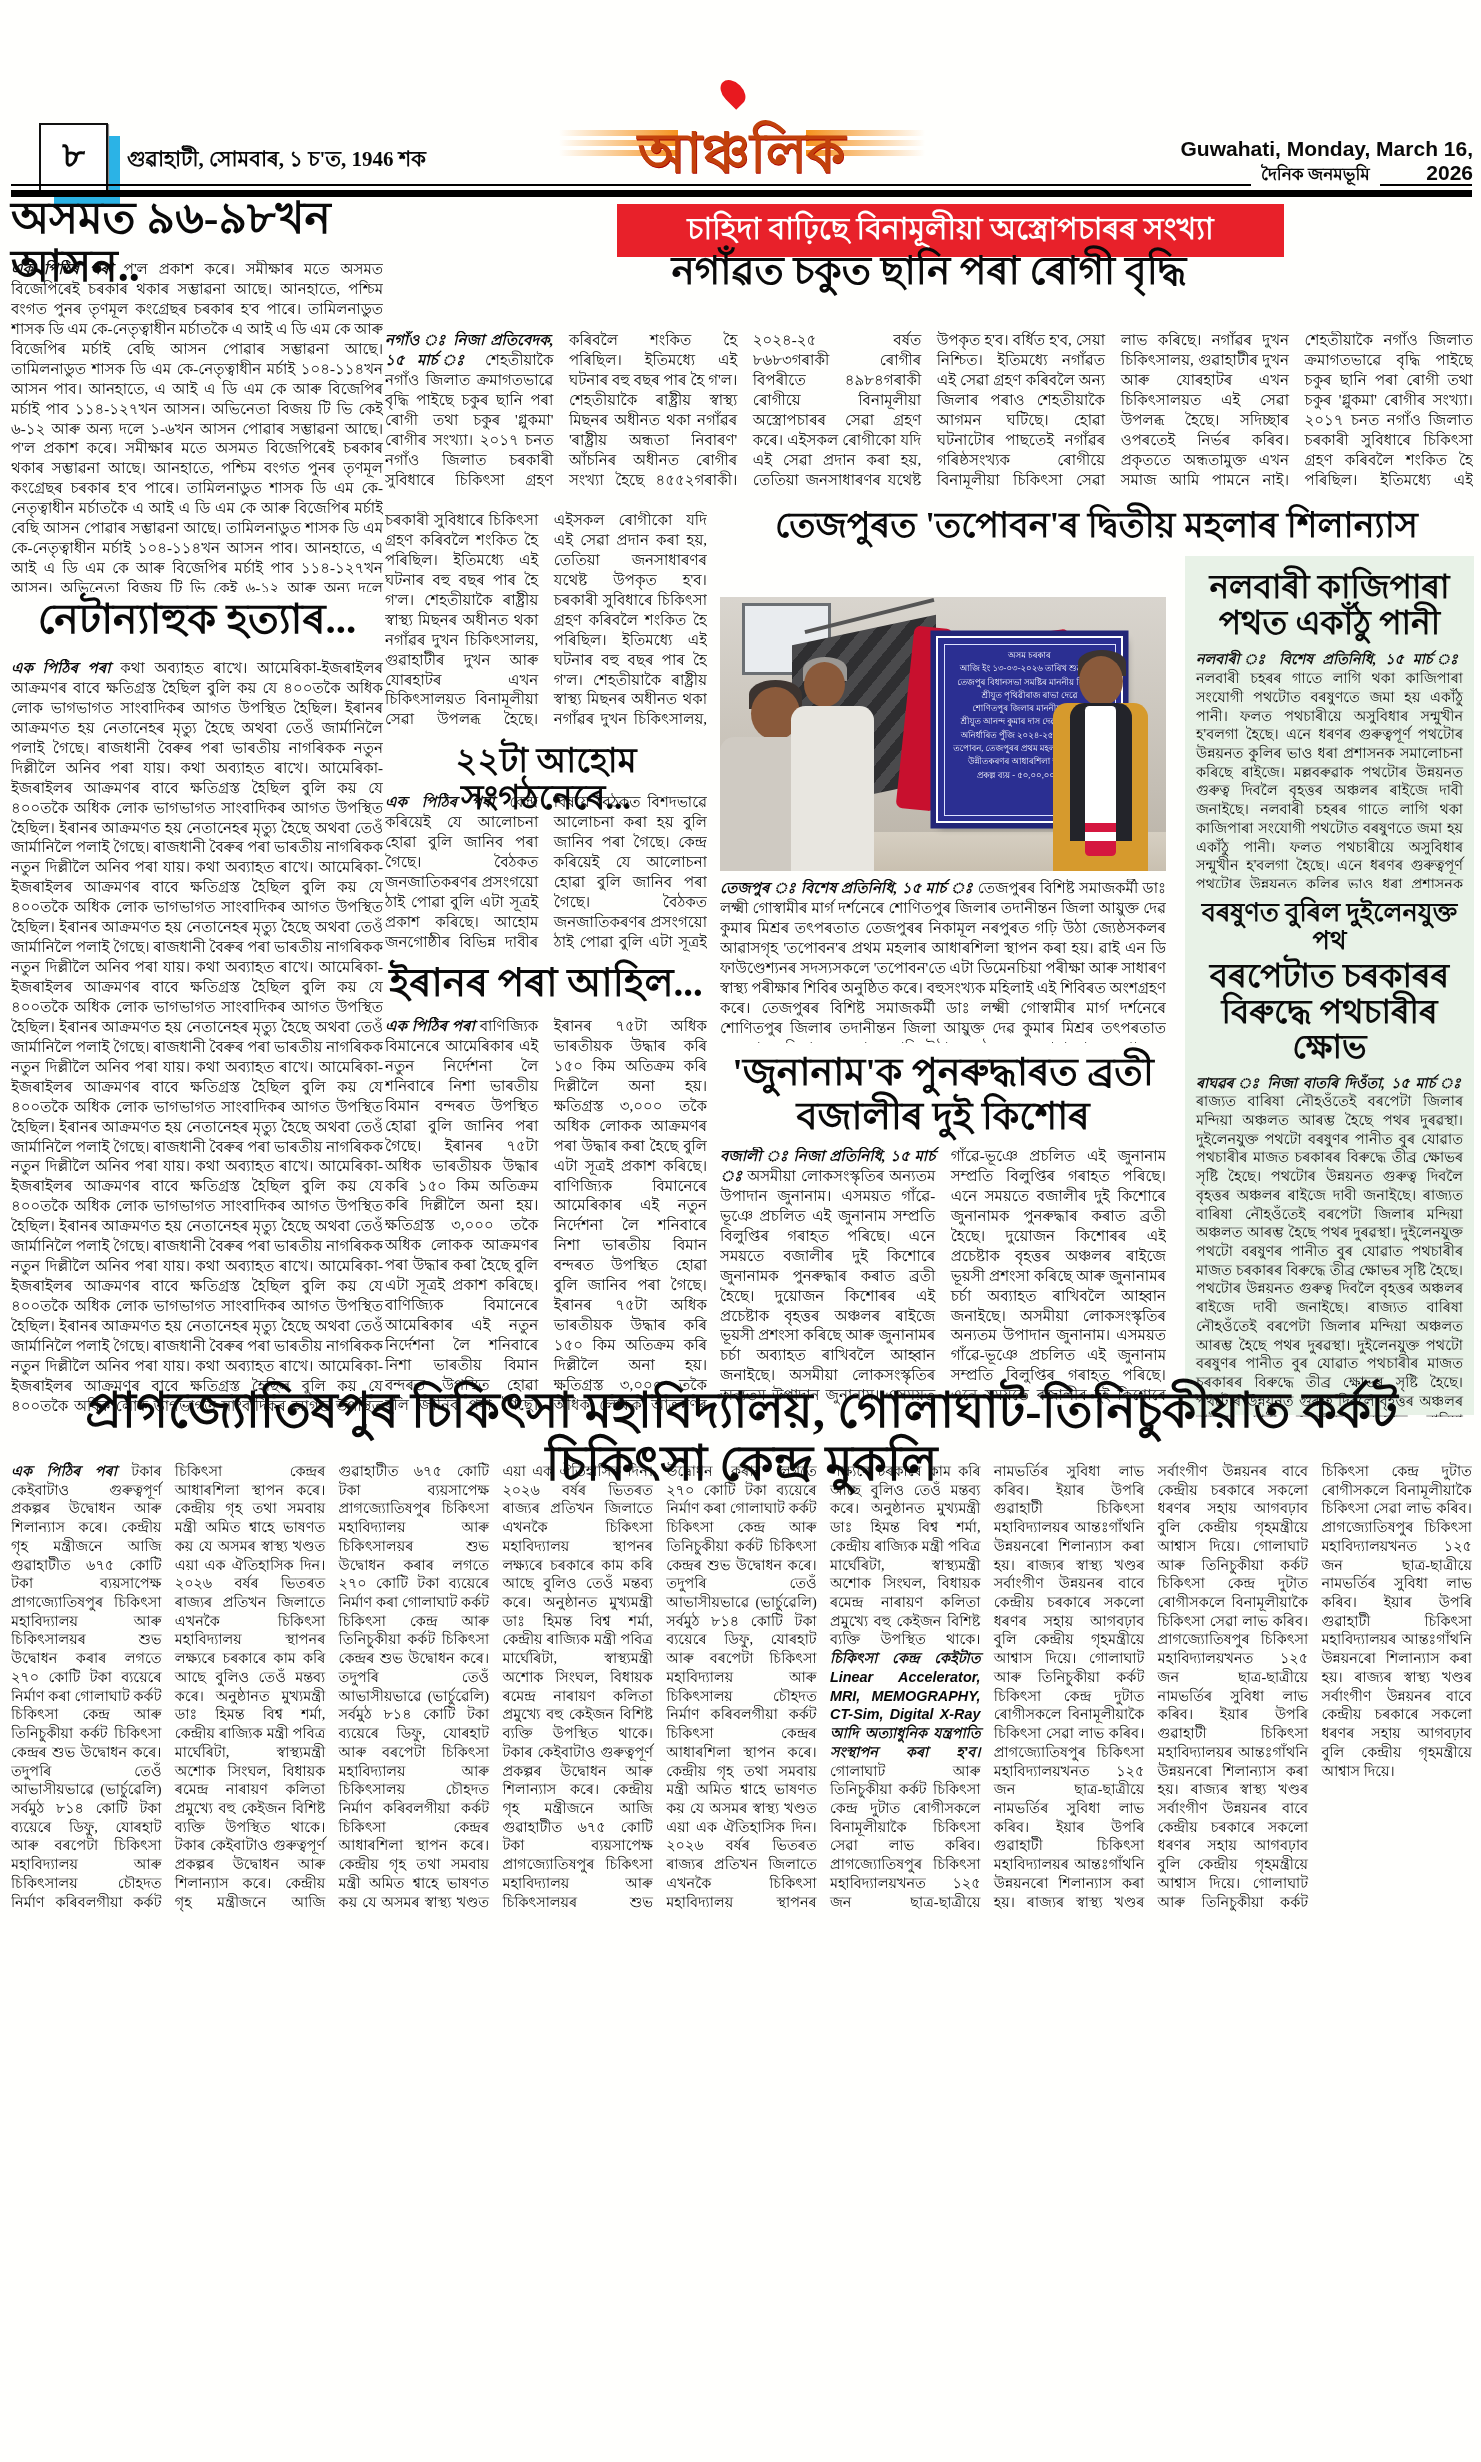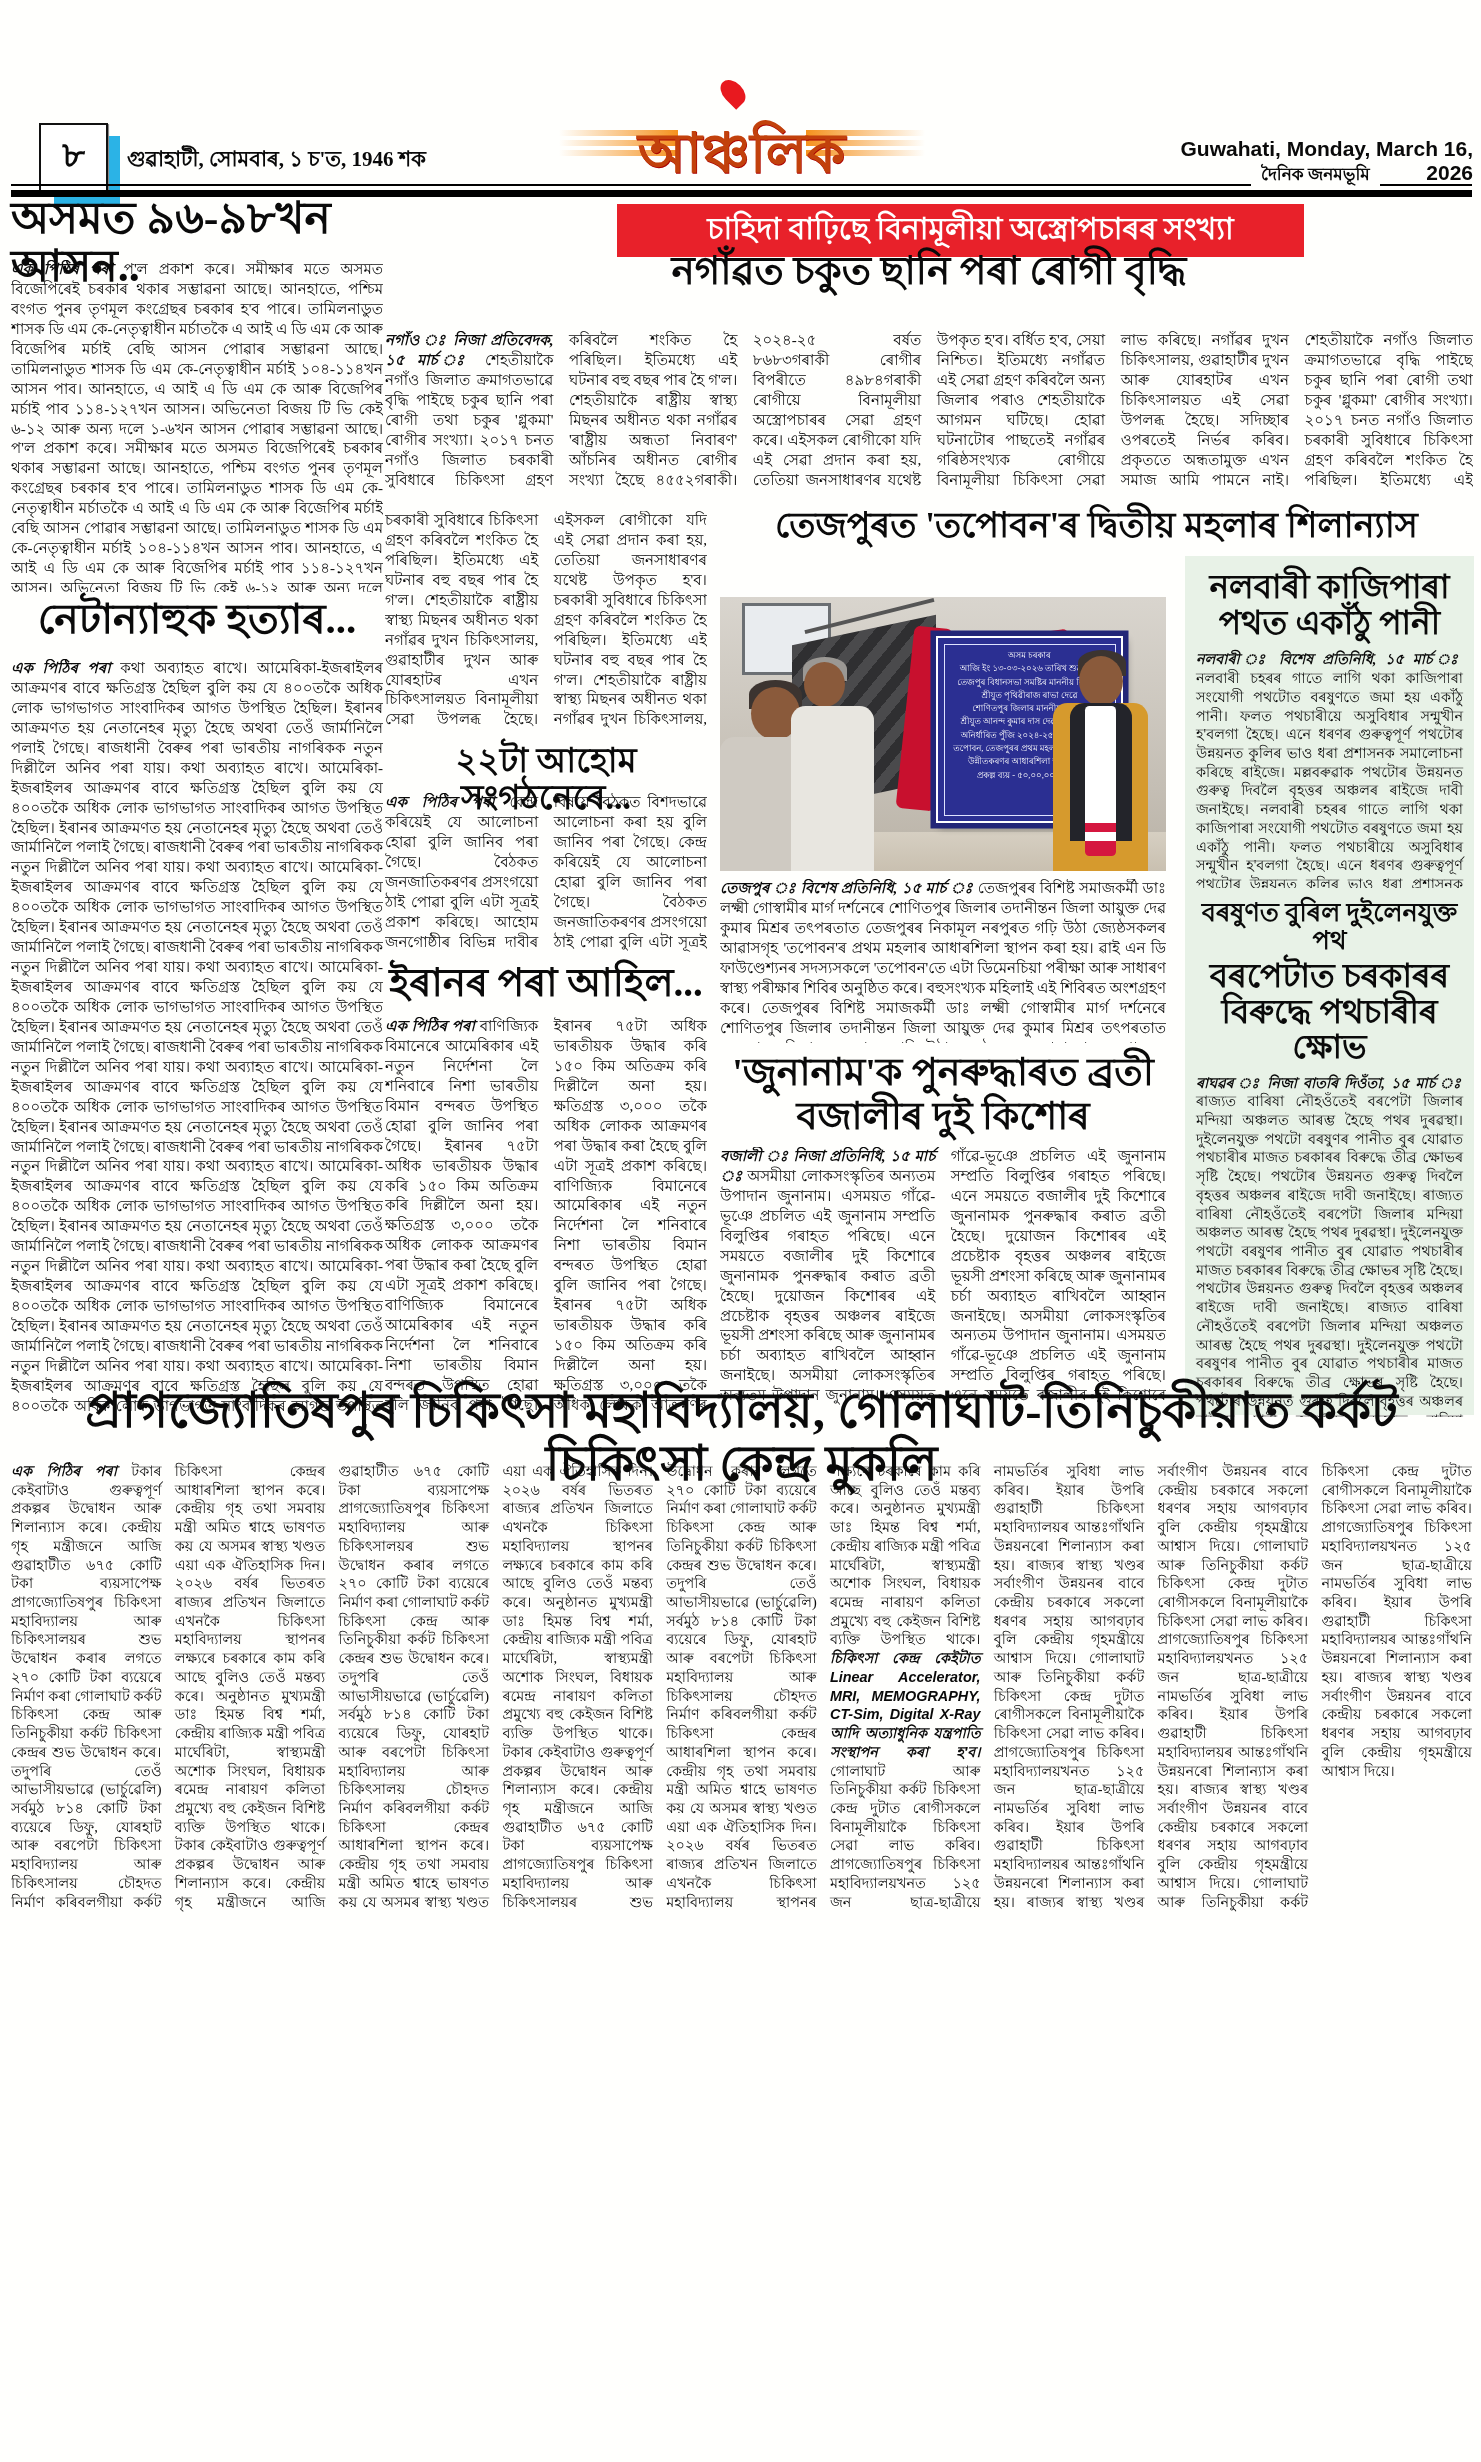--- a/index.html
+++ b/index.html
@@ -80,21 +80,21 @@
     <span class="lead-in">এক পিঠিৰ পৰা </span>
     <span>প'ল প্ৰকাশ কৰে। সমীক্ষাৰ মতে অসমত বিজেপিৰেই চৰকাৰ থকাৰ সম্ভাৱনা আছে। আনহাতে, পশ্চিম বংগত পুনৰ তৃণমূল কংগ্ৰেছৰ চৰকাৰ হ'ব পাৰে। তামিলনাডুত শাসক ডি এম কে-নেতৃত্বাধীন মৰ্চাতকৈ এ আই এ ডি এম কে আৰু বিজেপিৰ মৰ্চাই বেছি আসন পোৱাৰ সম্ভাৱনা আছে। তামিলনাডুত শাসক ডি এম কে-নেতৃত্বাধীন মৰ্চাই ১০৪-১১৪খন আসন পাব। আনহাতে, এ আই এ ডি এম কে আৰু বিজেপিৰ মৰ্চাই পাব ১১৪-১২৭খন আসন। অভিনেতা বিজয় টি ভি কেই ৬-১২ আৰু অন্য দলে ১-৬খন আসন পোৱাৰ সম্ভাৱনা আছে। প'ল প্ৰকাশ কৰে। সমীক্ষাৰ মতে অসমত বিজেপিৰেই চৰকাৰ থকাৰ সম্ভাৱনা আছে। আনহাতে, পশ্চিম বংগত পুনৰ তৃণমূল কংগ্ৰেছৰ চৰকাৰ হ'ব পাৰে। তামিলনাডুত শাসক ডি এম কে-নেতৃত্বাধীন মৰ্চাতকৈ এ আই এ ডি এম কে আৰু বিজেপিৰ মৰ্চাই বেছি আসন পোৱাৰ সম্ভাৱনা আছে। তামিলনাডুত শাসক ডি এম কে-নেতৃত্বাধীন মৰ্চাই ১০৪-১১৪খন আসন পাব। আনহাতে, এ আই এ ডি এম কে আৰু বিজেপিৰ মৰ্চাই পাব ১১৪-১২৭খন আসন। অভিনেতা বিজয় টি ভি কেই ৬-১২ আৰু অন্য দলে ১-৬খন আসন পোৱাৰ সম্ভাৱনা আছে। </span>
   </div>
 
   <div class="abs headline center" style="left:11px;top:597px;width:372px;font-size:41px;">নেটান্যাহুক হত্যাৰ... </div>
   <div class="abs just body-text" style="left:11px;top:659px;width:372px;height:757px;">
     <span class="lead-in">এক পিঠিৰ পৰা </span>
     <span>কথা অব্যাহত ৰাখে। আমেৰিকা-ইজৰাইলৰ আক্ৰমণৰ বাবে ক্ষতিগ্ৰস্ত হৈছিল বুলি কয় যে ৪০০তকৈ অধিক লোক ভাগভাগত সাংবাদিকৰ আগত উপস্থিত হৈছিল। ইৰানৰ আক্ৰমণত হয় নেতানেহৰ মৃত্যু হৈছে অথবা তেওঁ জাৰ্মানিলৈ পলাই গৈছে। ৰাজধানী বৈৰুৰ পৰা ভাৰতীয় নাগৰিকক নতুন দিল্লীলৈ অনিব পৰা যায়। কথা অব্যাহত ৰাখে। আমেৰিকা-ইজৰাইলৰ আক্ৰমণৰ বাবে ক্ষতিগ্ৰস্ত হৈছিল বুলি কয় যে ৪০০তকৈ অধিক লোক ভাগভাগত সাংবাদিকৰ আগত উপস্থিত হৈছিল। ইৰানৰ আক্ৰমণত হয় নেতানেহৰ মৃত্যু হৈছে অথবা তেওঁ জাৰ্মানিলৈ পলাই গৈছে। ৰাজধানী বৈৰুৰ পৰা ভাৰতীয় নাগৰিকক নতুন দিল্লীলৈ অনিব পৰা যায়। কথা অব্যাহত ৰাখে। আমেৰিকা-ইজৰাইলৰ আক্ৰমণৰ বাবে ক্ষতিগ্ৰস্ত হৈছিল বুলি কয় যে ৪০০তকৈ অধিক লোক ভাগভাগত সাংবাদিকৰ আগত উপস্থিত হৈছিল। ইৰানৰ আক্ৰমণত হয় নেতানেহৰ মৃত্যু হৈছে অথবা তেওঁ জাৰ্মানিলৈ পলাই গৈছে। ৰাজধানী বৈৰুৰ পৰা ভাৰতীয় নাগৰিকক নতুন দিল্লীলৈ অনিব পৰা যায়। কথা অব্যাহত ৰাখে। আমেৰিকা-ইজৰাইলৰ আক্ৰমণৰ বাবে ক্ষতিগ্ৰস্ত হৈছিল বুলি কয় যে ৪০০তকৈ অধিক লোক ভাগভাগত সাংবাদিকৰ আগত উপস্থিত হৈছিল। ইৰানৰ আক্ৰমণত হয় নেতানেহৰ মৃত্যু হৈছে অথবা তেওঁ জাৰ্মানিলৈ পলাই গৈছে। ৰাজধানী বৈৰুৰ পৰা ভাৰতীয় নাগৰিকক নতুন দিল্লীলৈ অনিব পৰা যায়। কথা অব্যাহত ৰাখে। আমেৰিকা-ইজৰাইলৰ আক্ৰমণৰ বাবে ক্ষতিগ্ৰস্ত হৈছিল বুলি কয় যে ৪০০তকৈ অধিক লোক ভাগভাগত সাংবাদিকৰ আগত উপস্থিত হৈছিল। ইৰানৰ আক্ৰমণত হয় নেতানেহৰ মৃত্যু হৈছে অথবা তেওঁ জাৰ্মানিলৈ পলাই গৈছে। ৰাজধানী বৈৰুৰ পৰা ভাৰতীয় নাগৰিকক নতুন দিল্লীলৈ অনিব পৰা যায়। কথা অব্যাহত ৰাখে। আমেৰিকা-ইজৰাইলৰ আক্ৰমণৰ বাবে ক্ষতিগ্ৰস্ত হৈছিল বুলি কয় যে ৪০০তকৈ অধিক লোক ভাগভাগত সাংবাদিকৰ আগত উপস্থিত হৈছিল। ইৰানৰ আক্ৰমণত হয় নেতানেহৰ মৃত্যু হৈছে অথবা তেওঁ জাৰ্মানিলৈ পলাই গৈছে। ৰাজধানী বৈৰুৰ পৰা ভাৰতীয় নাগৰিকক নতুন দিল্লীলৈ অনিব পৰা যায়। কথা অব্যাহত ৰাখে। আমেৰিকা-ইজৰাইলৰ আক্ৰমণৰ বাবে ক্ষতিগ্ৰস্ত হৈছিল বুলি কয় যে ৪০০তকৈ অধিক লোক ভাগভাগত সাংবাদিকৰ আগত উপস্থিত হৈছিল। ইৰানৰ আক্ৰমণত হয় নেতানেহৰ মৃত্যু হৈছে অথবা তেওঁ জাৰ্মানিলৈ পলাই গৈছে। ৰাজধানী বৈৰুৰ পৰা ভাৰতীয় নাগৰিকক নতুন দিল্লীলৈ অনিব পৰা যায়। কথা অব্যাহত ৰাখে। আমেৰিকা-ইজৰাইলৰ আক্ৰমণৰ বাবে ক্ষতিগ্ৰস্ত হৈছিল বুলি কয় যে ৪০০তকৈ অধিক লোক ভাগভাগত সাংবাদিকৰ আগত উপস্থিত হৈছিল। ইৰানৰ আক্ৰমণত হয় নেতানেহৰ মৃত্যু হৈছে অথবা তেওঁ জাৰ্মানিলৈ পলাই গৈছে। ৰাজধানী বৈৰুৰ পৰা ভাৰতীয় নাগৰিকক নতুন দিল্লীলৈ অনিব পৰা যায়। </span>
   </div>
 
-  <div class="abs kicker-red" style="left:617px;top:204px;width:667px;height:53px;font-size:30px;padding-left:20px;">
+  <div class="abs kicker-red" style="left:617px;top:204px;width:667px;height:53px;font-size:30px;">
     <span>চাহিদা বাঢ়িছে বিনামূলীয়া অস্ত্ৰোপচাৰৰ সংখ্যা </span>
   </div>
   <div class="abs headline center" style="left:382px;top:250px;width:1094px;font-size:39px;">নগাঁৱত চকুত ছানি পৰা ৰোগী বৃদ্ধি </div>
   <div class="abs just body-text cols-6" style="left:385px;top:331px;width:1088px;height:174px;">
     <span class="byline">নগাঁও ঃ নিজা প্ৰতিবেদক, ১৫ মাৰ্চ ঃ </span>
     <span>শেহতীয়াকৈ নগাঁও জিলাত ক্ৰমাগতভাৱে বৃদ্ধি পাইছে চকুৰ ছানি পৰা ৰোগী তথা চকুৰ 'গ্লুকমা' ৰোগীৰ সংখ্যা। ২০১৭ চনত নগাঁও জিলাত চৰকাৰী সুবিধাৰে চিকিৎসা গ্ৰহণ কৰিবলৈ শংকিত হৈ পৰিছিল। ইতিমধ্যে এই ঘটনাৰ বহু বছৰ পাৰ হৈ গ'ল। শেহতীয়াকৈ ৰাষ্ট্ৰীয় স্বাস্থ্য মিছনৰ অধীনত থকা নগাঁৱৰ 'ৰাষ্ট্ৰীয় অন্ধতা নিবাৰণ' আঁচনিৰ অধীনত ৰোগীৰ সংখ্যা হৈছে ৪৫৫২গৰাকী। ২০২৪-২৫ বৰ্ষত ৮৬৮৩গৰাকী ৰোগীৰ বিপৰীতে ৪৯৮৪গৰাকী ৰোগীয়ে বিনামূলীয়া অস্ত্ৰোপচাৰৰ সেৱা গ্ৰহণ কৰে। এইসকল ৰোগীকো যদি এই সেৱা প্ৰদান কৰা হয়, তেতিয়া জনসাধাৰণৰ যথেষ্ট উপকৃত হ'ব। বৰ্ধিত হ'ব, সেয়া নিশ্চিত। ইতিমধ্যে নগাঁৱত এই সেৱা গ্ৰহণ কৰিবলৈ অন্য জিলাৰ পৰাও শেহতীয়াকৈ আগমন ঘটিছে। হোৱা ঘটনাটোৰ পাছতেই নগাঁৱৰ গৰিষ্ঠসংখ্যক ৰোগীয়ে বিনামূলীয়া চিকিৎসা সেৱা লাভ কৰিছে। নগাঁৱৰ দুখন চিকিৎসালয়, গুৱাহাটীৰ দুখন আৰু যোৰহাটৰ এখন চিকিৎসালয়ত এই সেৱা উপলব্ধ হৈছে। সদিচ্ছাৰ ওপৰতেই নিৰ্ভৰ কৰিব। প্ৰকৃততে অন্ধতামুক্ত এখন সমাজ আমি পামনে নাই। শেহতীয়াকৈ নগাঁও জিলাত ক্ৰমাগতভাৱে বৃদ্ধি পাইছে চকুৰ ছানি পৰা ৰোগী তথা চকুৰ 'গ্লুকমা' ৰোগীৰ সংখ্যা। ২০১৭ চনত নগাঁও জিলাত চৰকাৰী সুবিধাৰে চিকিৎসা গ্ৰহণ কৰিবলৈ শংকিত হৈ পৰিছিল। ইতিমধ্যে এই ঘটনাৰ বহু বছৰ পাৰ হৈ গ'ল। শেহতীয়াকৈ ৰাষ্ট্ৰীয় স্বাস্থ্য মিছনৰ অধীনত থকা নগাঁৱৰ 'ৰাষ্ট্ৰীয় অন্ধতা নিবাৰণ' আঁচনিৰ অধীনত ৰোগীৰ সংখ্যা হৈছে ৪৫৫২গৰাকী। ২০২৪-২৫ বৰ্ষত ৮৬৮৩গৰাকী ৰোগীৰ বিপৰীতে ৪৯৮৪গৰাকী ৰোগীয়ে বিনামূলীয়া অস্ত্ৰোপচাৰৰ সেৱা গ্ৰহণ কৰে। এইসকল ৰোগীকো যদি এই সেৱা প্ৰদান কৰা হয়, তেতিয়া জনসাধাৰণৰ যথেষ্ট উপকৃত হ'ব। বৰ্ধিত হ'ব, সেয়া নিশ্চিত। ইতিমধ্যে নগাঁৱত এই সেৱা গ্ৰহণ কৰিবলৈ অন্য জিলাৰ পৰাও শেহতীয়াকৈ আগমন ঘটিছে। হোৱা ঘটনাটোৰ পাছতেই নগাঁৱৰ গৰিষ্ঠসংখ্যক ৰোগীয়ে বিনামূলীয়া চিকিৎসা সেৱা লাভ কৰিছে। নগাঁৱৰ দুখন চিকিৎসালয়, গুৱাহাটীৰ দুখন আৰু যোৰহাটৰ এখন চিকিৎসালয়ত এই সেৱা উপলব্ধ হৈছে। সদিচ্ছাৰ ওপৰতেই নিৰ্ভৰ কৰিব। প্ৰকৃততে অন্ধতামুক্ত এখন সমাজ আমি পামনে নাই। </span>
   </div>
 
   <div class="abs just body-text cols-2" style="left:385px;top:511px;width:322px;height:230px;">
     <span>চৰকাৰী সুবিধাৰে চিকিৎসা গ্ৰহণ কৰিবলৈ শংকিত হৈ পৰিছিল। ইতিমধ্যে এই ঘটনাৰ বহু বছৰ পাৰ হৈ গ'ল। শেহতীয়াকৈ ৰাষ্ট্ৰীয় স্বাস্থ্য মিছনৰ অধীনত থকা নগাঁৱৰ দুখন চিকিৎসালয়, গুৱাহাটীৰ দুখন আৰু যোৰহাটৰ এখন চিকিৎসালয়ত বিনামূলীয়া সেৱা উপলব্ধ হৈছে। এইসকল ৰোগীকো যদি এই সেৱা প্ৰদান কৰা হয়, তেতিয়া জনসাধাৰণৰ যথেষ্ট উপকৃত হ'ব। চৰকাৰী সুবিধাৰে চিকিৎসা গ্ৰহণ কৰিবলৈ শংকিত হৈ পৰিছিল। ইতিমধ্যে এই ঘটনাৰ বহু বছৰ পাৰ হৈ গ'ল। শেহতীয়াকৈ ৰাষ্ট্ৰীয় স্বাস্থ্য মিছনৰ অধীনত থকা নগাঁৱৰ দুখন চিকিৎসালয়, গুৱাহাটীৰ দুখন আৰু যোৰহাটৰ এখন চিকিৎসালয়ত বিনামূলীয়া সেৱা উপলব্ধ হৈছে। এইসকল ৰোগীকো যদি এই সেৱা প্ৰদান কৰা হয়, তেতিয়া জনসাধাৰণৰ যথেষ্ট উপকৃত হ'ব। চৰকাৰী সুবিধাৰে চিকিৎসা গ্ৰহণ কৰিবলৈ শংকিত হৈ পৰিছিল। ইতিমধ্যে এই ঘটনাৰ বহু বছৰ পাৰ হৈ গ'ল। শেহতীয়াকৈ ৰাষ্ট্ৰীয় স্বাস্থ্য মিছনৰ অধীনত থকা নগাঁৱৰ দুখন চিকিৎসালয়, গুৱাহাটীৰ দুখন আৰু যোৰহাটৰ এখন চিকিৎসালয়ত বিনামূলীয়া সেৱা উপলব্ধ হৈছে। এইসকল ৰোগীকো যদি এই সেৱা প্ৰদান কৰা হয়, তেতিয়া জনসাধাৰণৰ যথেষ্ট উপকৃত হ'ব। </span>

